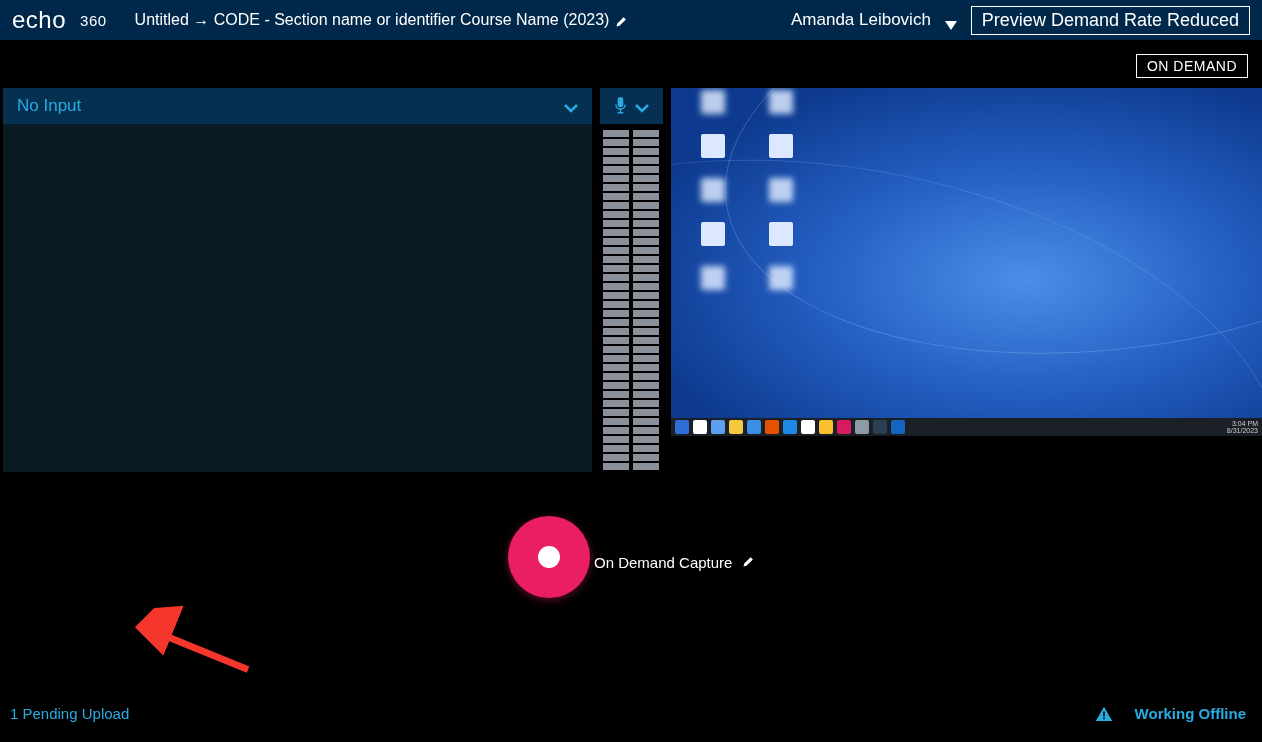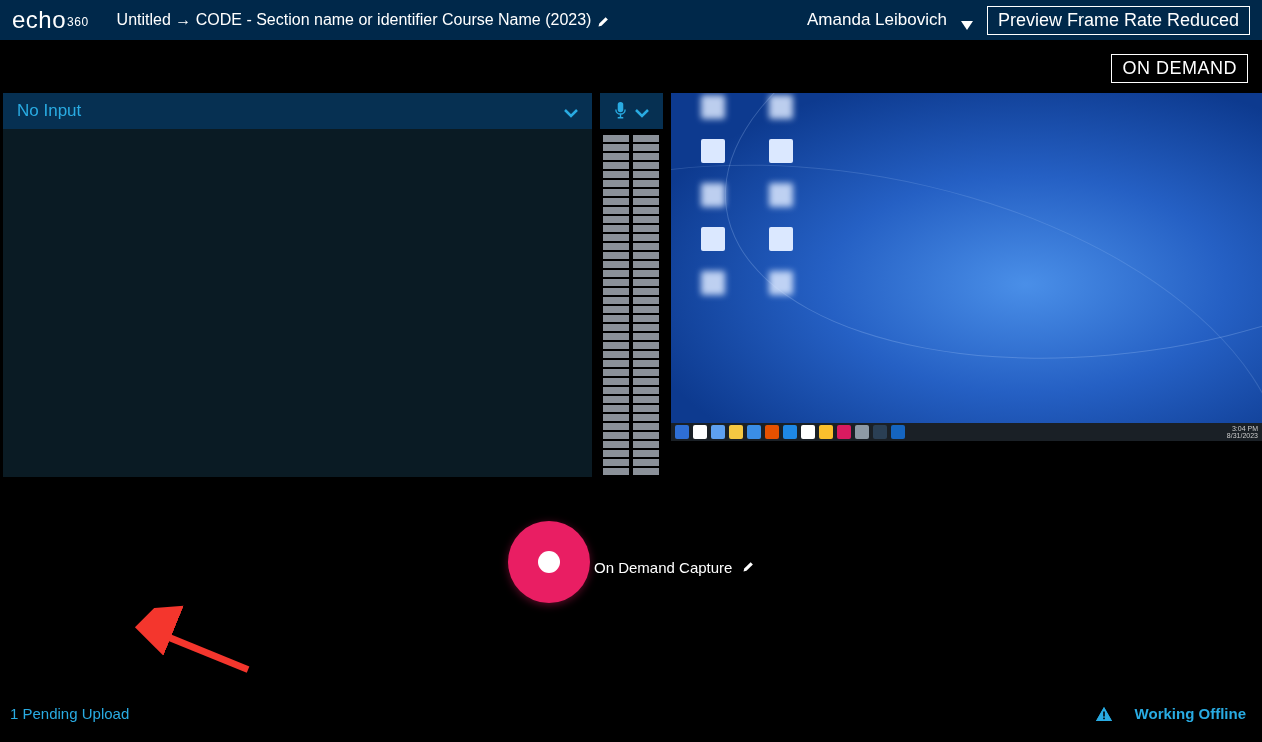--- a/index.html
+++ b/index.html
@@ -28,22 +28,22 @@
       font-weight: 400;
       letter-spacing: 0.5px;
       margin-right: 28px;
       display: flex;
       align-items: baseline;
     }
     .logo-main {
       font-weight: 500;
     }
     .logo-sub {
-      font-size: 12px;
-      margin-left: 1px;
+      font-size: 15px;
+      margin-left: 14px;
       position: relative;
       top: -2px;
     }
     .breadcrumb {
       font-size: 16px;
       color: #fff;
       display: flex;
       align-items: center;
       gap: 6px;
     }
@@ -78,21 +78,21 @@
       font-size: 18px;
     }
     .badges {
       display: flex;
       justify-content: flex-end;
       padding: 14px 14px 10px 0;
     }
     .on-demand-badge {
       border: 1px solid #fff;
       padding: 3px 10px;
-      font-size: 18px;
+      font-size: 14px;
       letter-spacing: 0.5px;
     }
     .panels {
       display: flex;
       gap: 8px;
       padding: 0 0 0 3px;
     }
     .panel-left {
       width: 590px;
     }
@@ -304,21 +304,21 @@
           <path d="M11.5 1.5l3 3-8.5 8.5-4 1 1-4 8.5-8.5zM10 3l3 3"></path>
         </svg>
     </span>
   </div>
   <div class="header-right">
     <div class="user-drop">
       <span>Amanda Leibovich</span>
       <span class="caret-down"></span>
     </div>
     <div class="frame-rate-box">
-      <span>Preview Frame Rate Reduced</span>
+      <span>Preview Demand Rate Reduced</span>
     </div>
   </div>
 </div>
 
 <div class="badges">
   <div class="on-demand-badge">
     <span>ON DEMAND</span>
   </div>
 </div>
 

